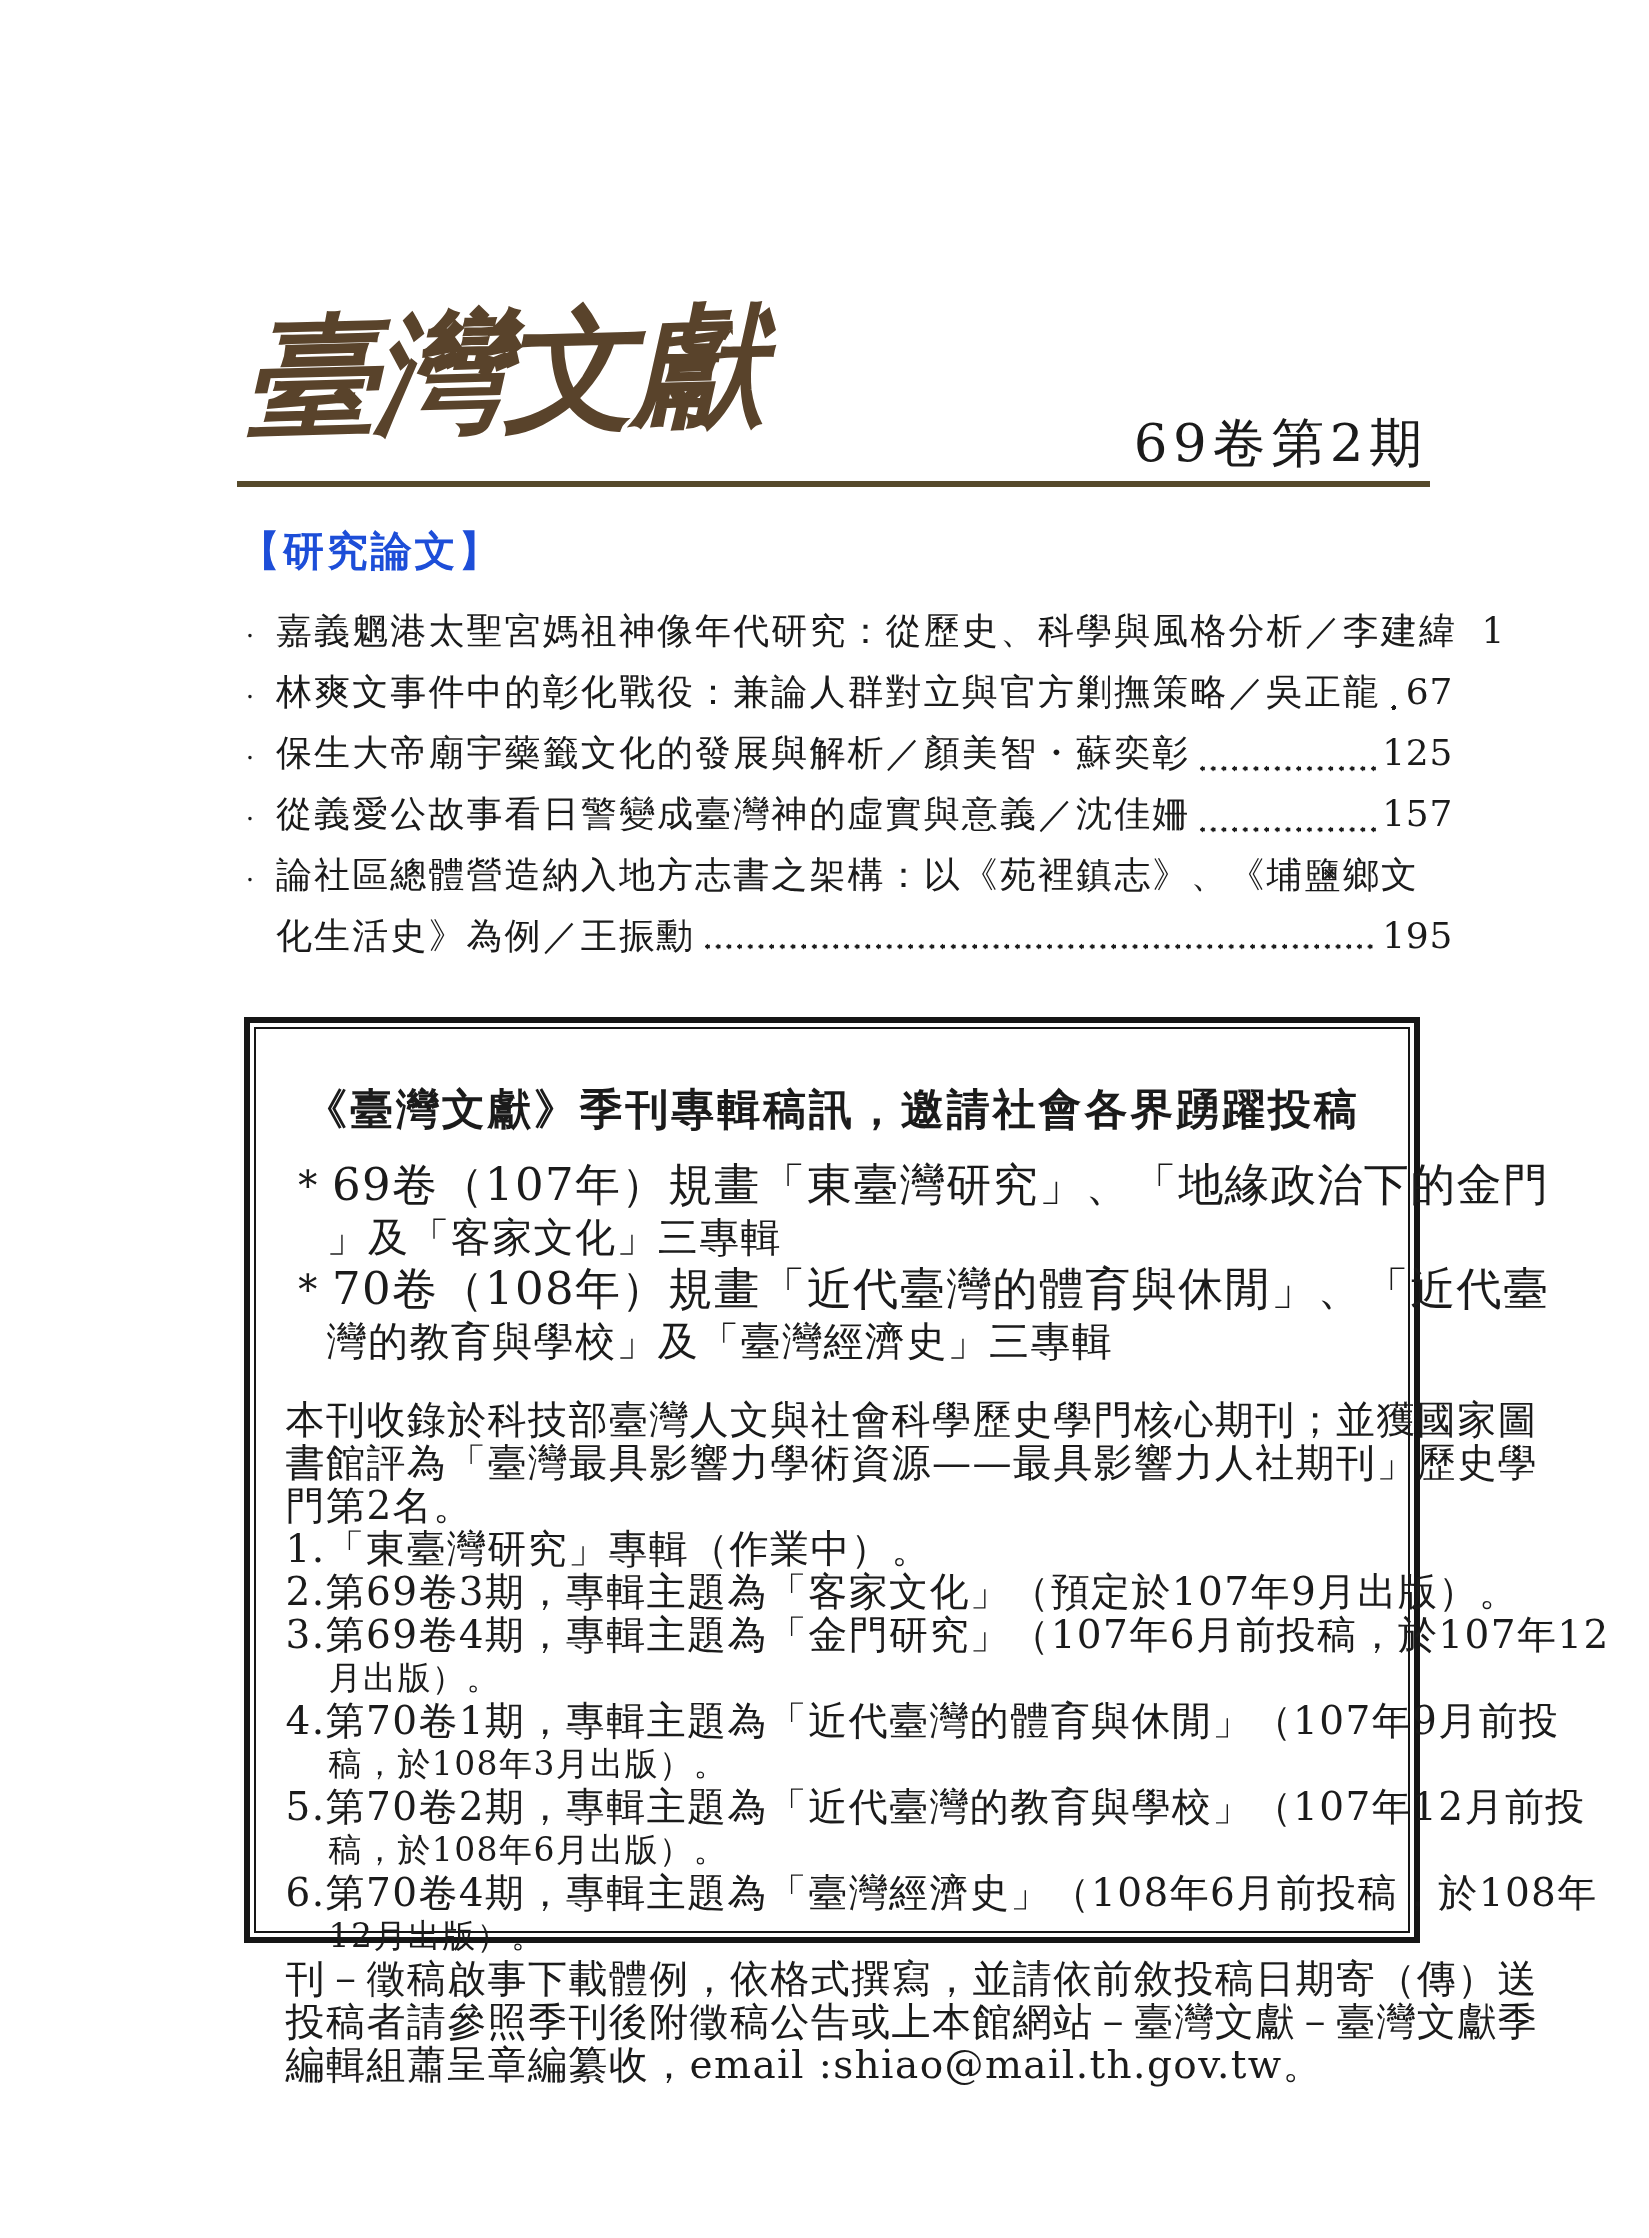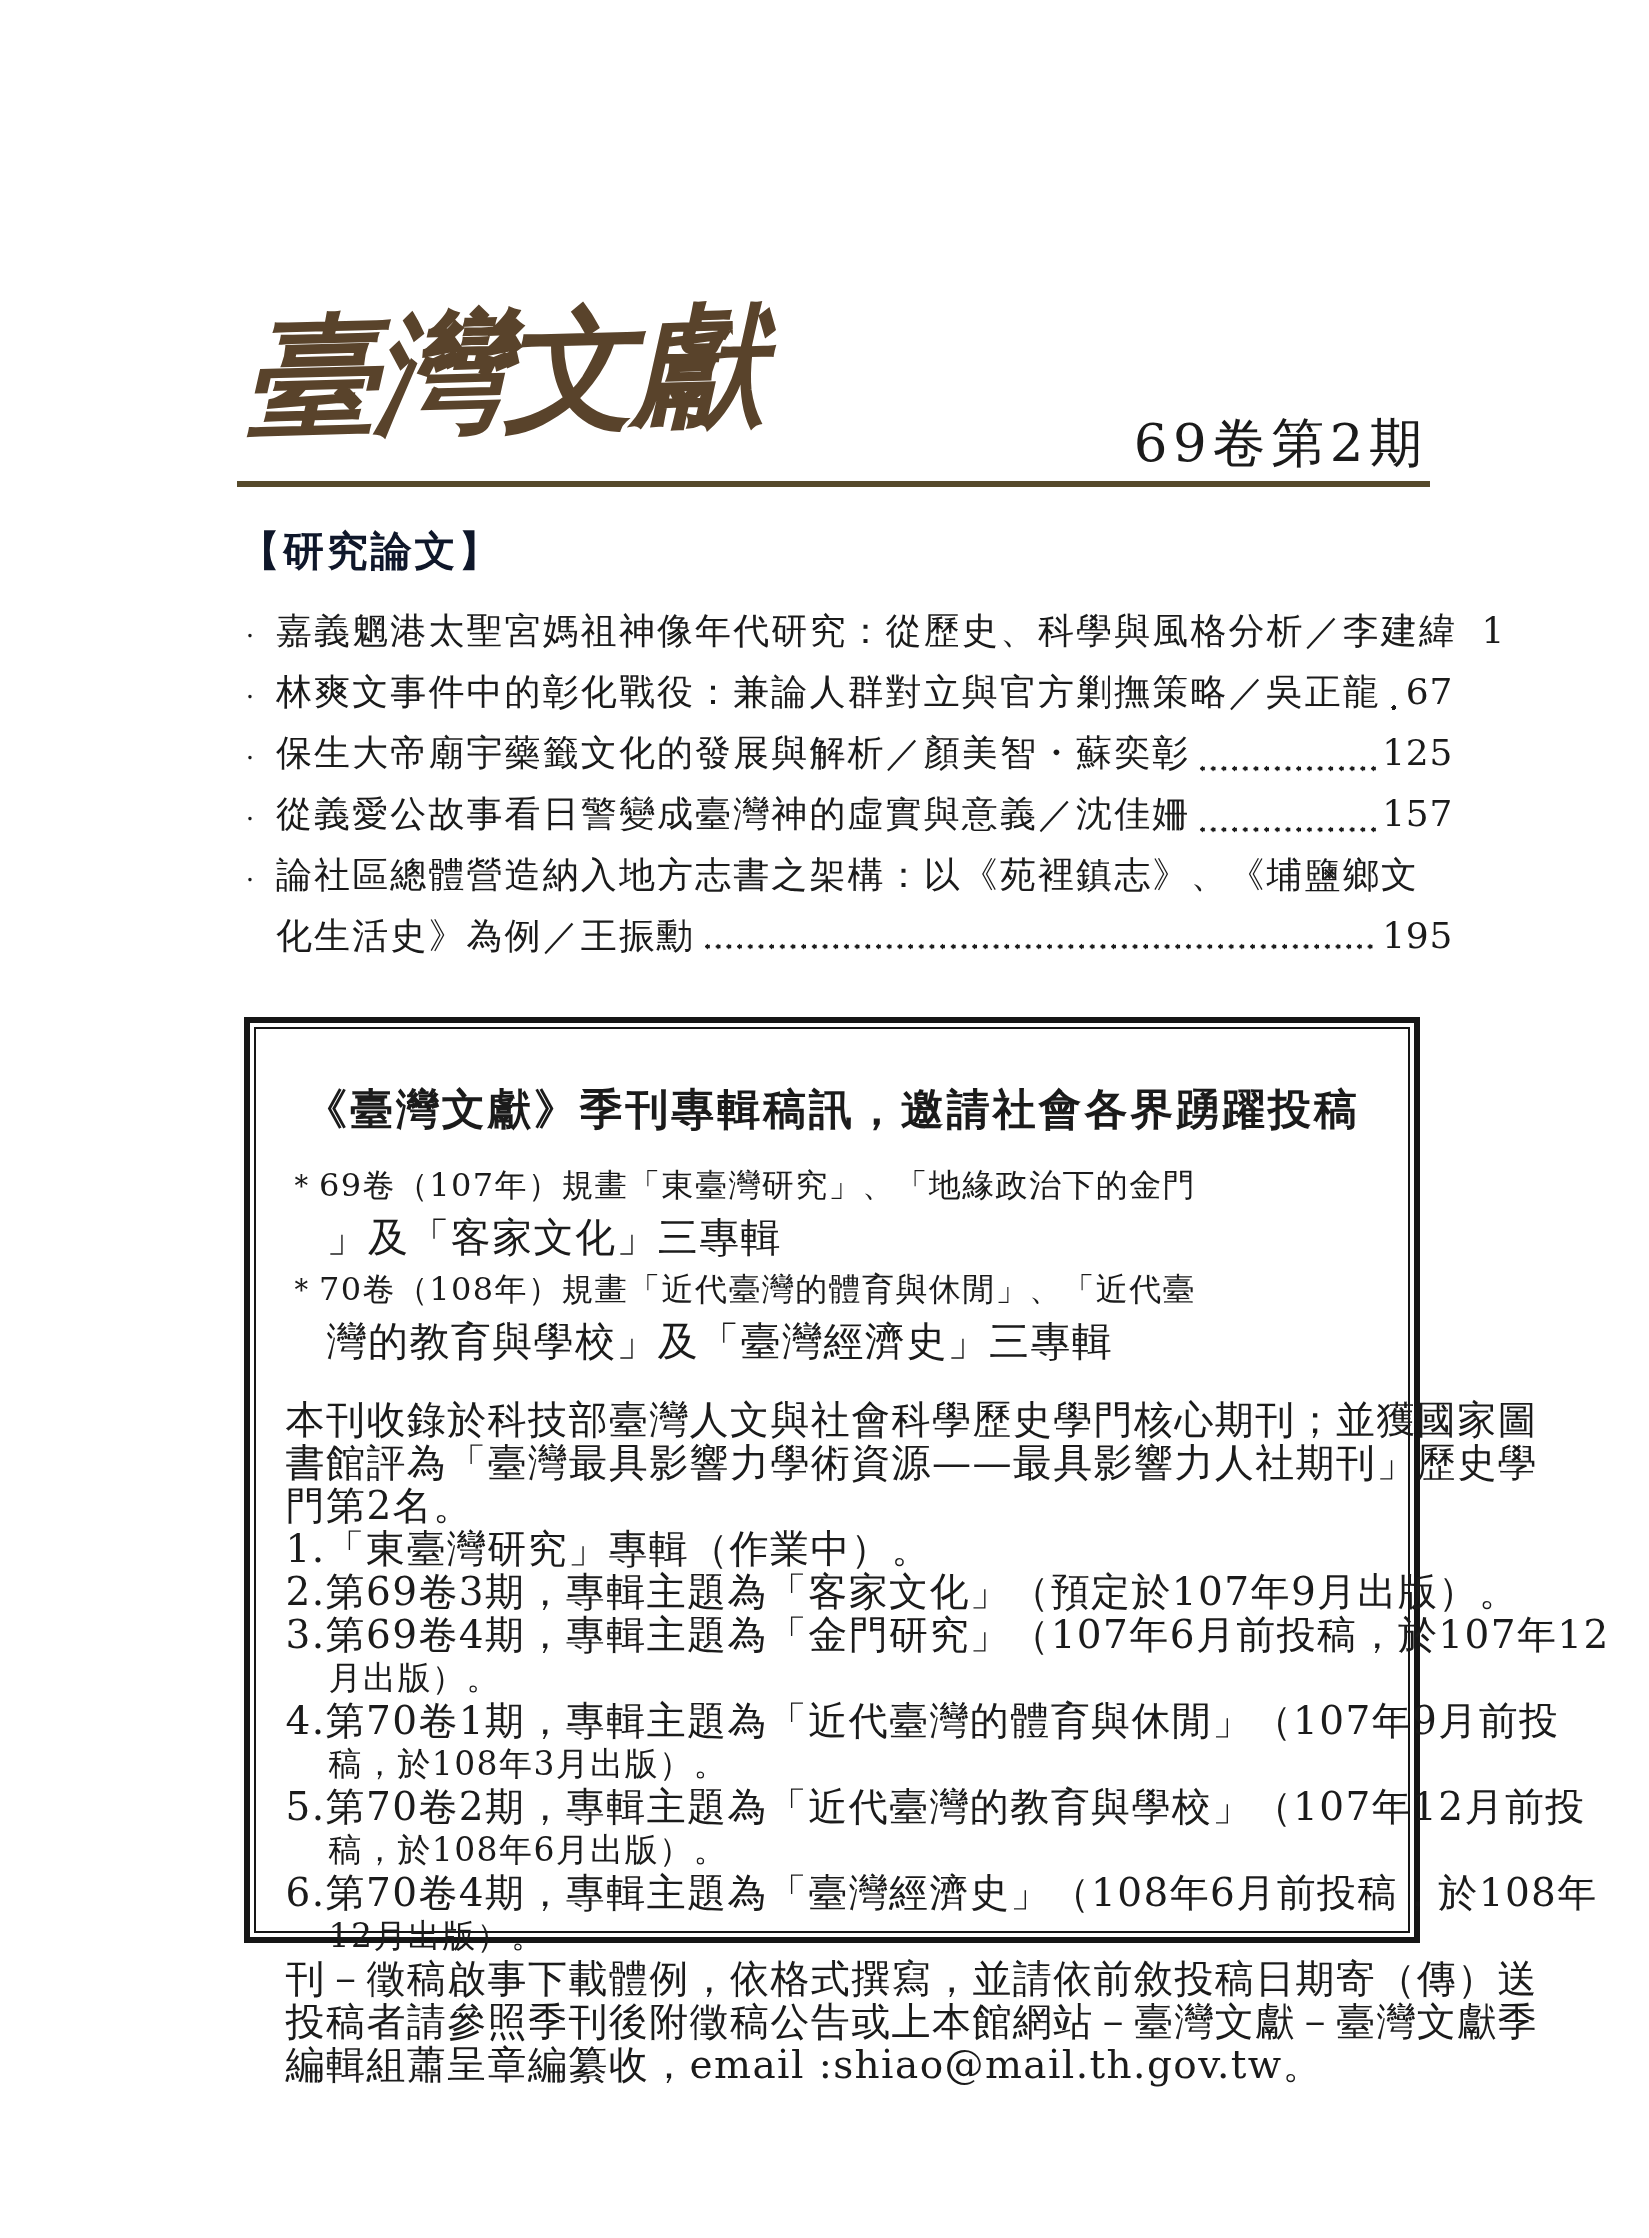--- a/index.html
+++ b/index.html
@@ -50,38 +50,38 @@
   }
   .notice-inner {
     position:absolute; left:3.6px; top:3.6px; right:3.6px; bottom:3.6px;
     border:2.1px solid #161616; box-sizing:border-box;
     padding:28.5px 30px 0 30px;
   }
   .bx-title {
     font-size:43px; line-height:66px; letter-spacing:2.9px; font-weight:600;
     text-align:center; margin-top:18.5px; margin-bottom:17px; white-space:nowrap;
   }
-  .bx-star { font-size:32px; line-height:52px; letter-spacing:1.4px; white-space:nowrap; }
+  .bx-star { font-size:45px; line-height:52px; letter-spacing:1.4px; white-space:nowrap; }
   .bx-star-cont { font-size:40px; line-height:52px; letter-spacing:1.4px; padding-left:41px; white-space:nowrap; }
   .bx-body { font-size:39px; line-height:43px; letter-spacing:1.4px; white-space:nowrap; }
   .bx-body-cont { font-size:33px; line-height:43px; letter-spacing:1.4px; padding-left:43px; white-space:nowrap; }
   .para-start { margin-top:31px; }
 </style>
 </head>
 <body>
 
 <div class="page" style="color: rgb(27, 27, 27);">
 
   <div class="logo" style="color: rgb(89, 67, 43);">臺灣文獻</div>
 
   <div class="issue-label">69卷第2期</div>
 
   <div class="head-rule" style="background: rgb(86, 74, 43);"></div>
 
-  <div class="section-header" style="color: #0f172a;">【研究論文】</div>
+  <div class="section-header" style="color: #1d4ed8;">【研究論文】</div>
 
   <div class="toc">
       <div class="toc-row">
         <span class="bullet">・</span>
         <span class="toc-text">嘉義魍港太聖宮媽祖神像年代研究：從歷史、科學與風格分析／李建緯</span>
         <span class="leader plain"></span>
         <span class="page-num">1</span>
       </div>
       <div class="toc-row">
         <span class="bullet">・</span>

